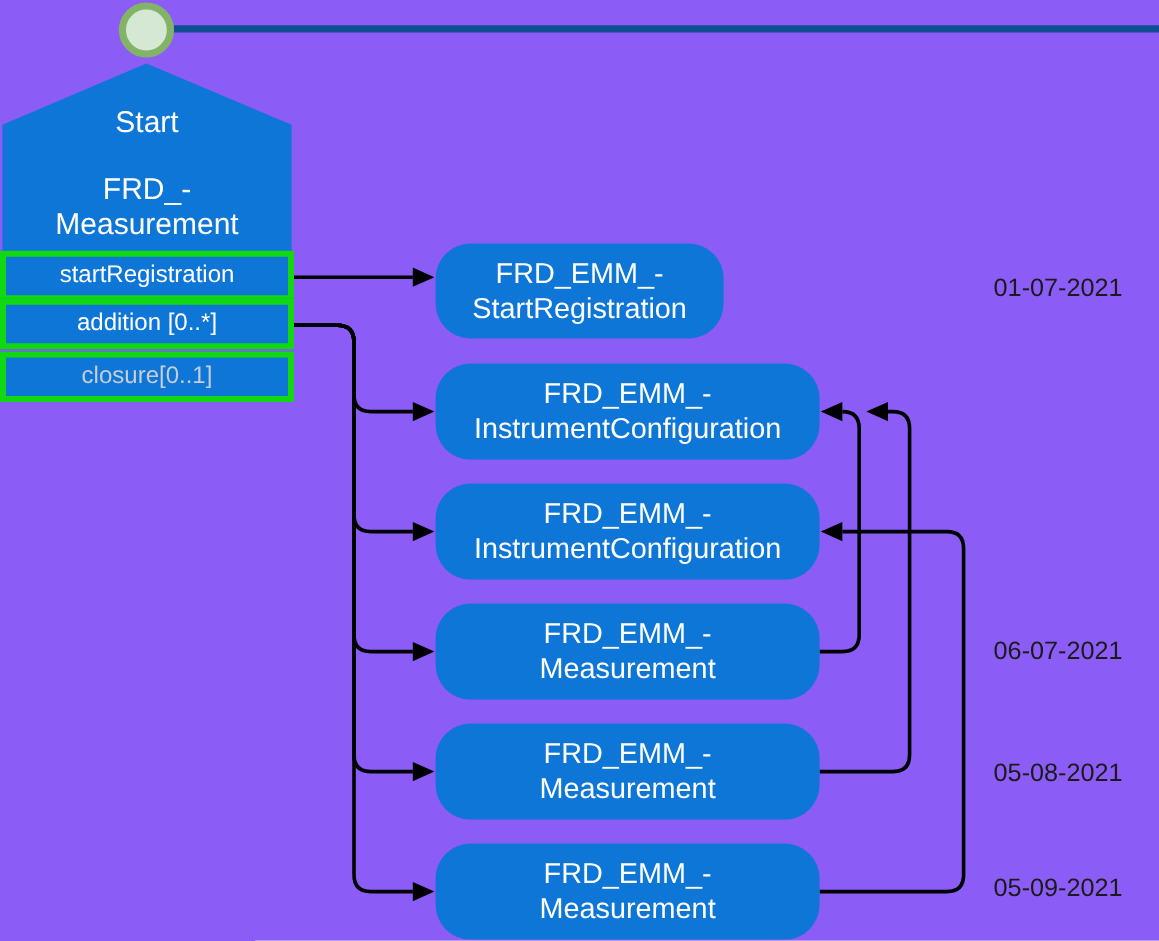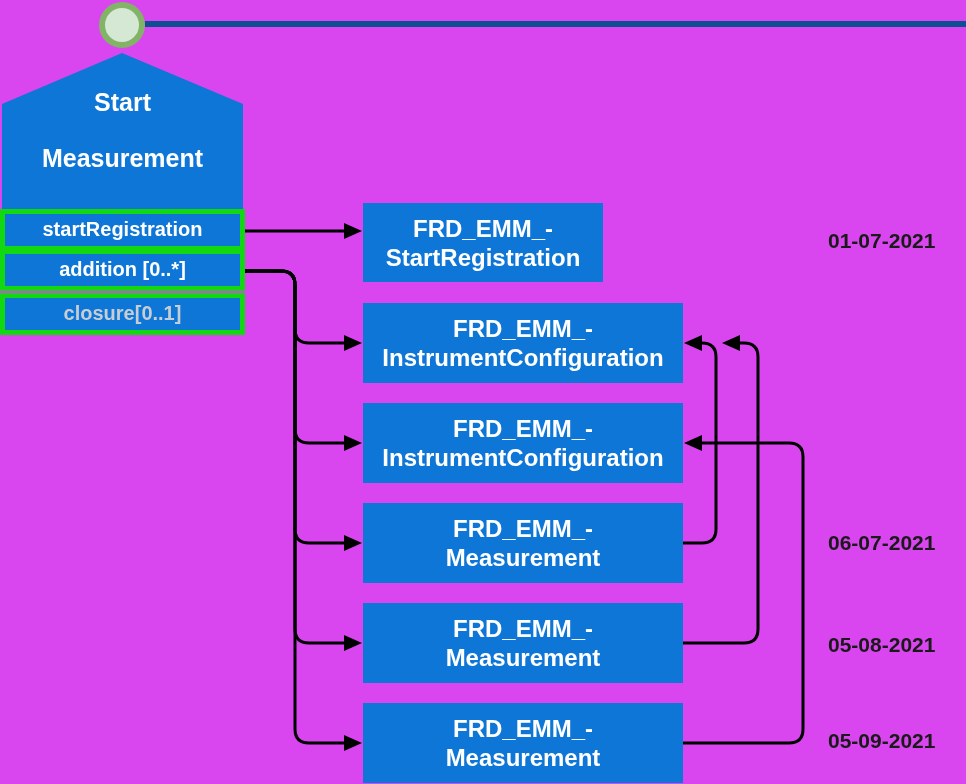--- a/index.html
+++ b/index.html
@@ -1,23 +1,22 @@
 <!DOCTYPE html>
 <html><head>
 <meta charset="utf-8">
 <style>
   html, body { margin: 0; padding: 0; background: #ffffff; }
   #canvas {
     position: relative;
     width: 966px;
     height: 784px;
     overflow: hidden;
-    background: #d946ef;
+    background: #8b5cf6;
     font-family: "Liberation Sans", sans-serif;
-    font-weight: bold;
   }
   #wires { position: absolute; left: 0; top: 0; z-index: 0; }
   .overlay { position: absolute; z-index: 1; }
 
   
   .pent-text { left: 2px; width: 241px; text-align: center; color: #fff; }
   #pent-title { top: 88px; font-size: 25px; }
   #pent-name  { top: 144px; font-size: 25px; line-height: 29px; }
 
   
@@ -30,21 +29,21 @@
     color: #fff; font-size: 20px; line-height: 31px; text-align: center;
   }
   .attr-row.muted { color: var(--muted-text, #c7cdd4); }
 
   
   .ebox {
     position: absolute; z-index: 1;
     left: 363px; width: 320px; height: 80px;
     background: var(--node-blue, #0e76d7);
     color: #fff; font-size: 24px; line-height: 29px;
-    text-align: center; display: flex; flex-direction: column; justify-content: center;
+    text-align: center; display: flex; flex-direction: column; justify-content: center; border-radius: 29px;
   }
   .ebox.narrow { width: 240px; }
 
   
   .date-label {
     position: absolute; z-index: 1;
     left: 828px; width: 140px;
     font-size: 21px; color: #1a1a1a; text-align: left;
   }
 </style>
@@ -83,20 +82,21 @@
       <polygon points="362,643 344,635 344,651"></polygon>
       <polygon points="362,743 344,735 344,751"></polygon>
       <polygon points="684,343 702,335 702,351"></polygon>
       <polygon points="722,343 740,335 740,351"></polygon>
       <polygon points="684,443 702,435 702,451"></polygon>
     </g>
   </svg>
 
   <div class="overlay pent-text" id="pent-title">Start</div>
   <div class="overlay pent-text" id="pent-name">
+    <div>FRD_-</div>
     <div>Measurement</div>
   </div>
 
   <div class="attr-row" style="top:209px">startRegistration</div>
   <div class="attr-row" style="top:249px">addition [0..*]</div>
   <div class="attr-row muted" style="top:293px">closure[0..1]</div>
 
   <div class="ebox narrow" style="top:203px;height:79px">
     <div>FRD_EMM_-</div>
     <div>StartRegistration</div>

